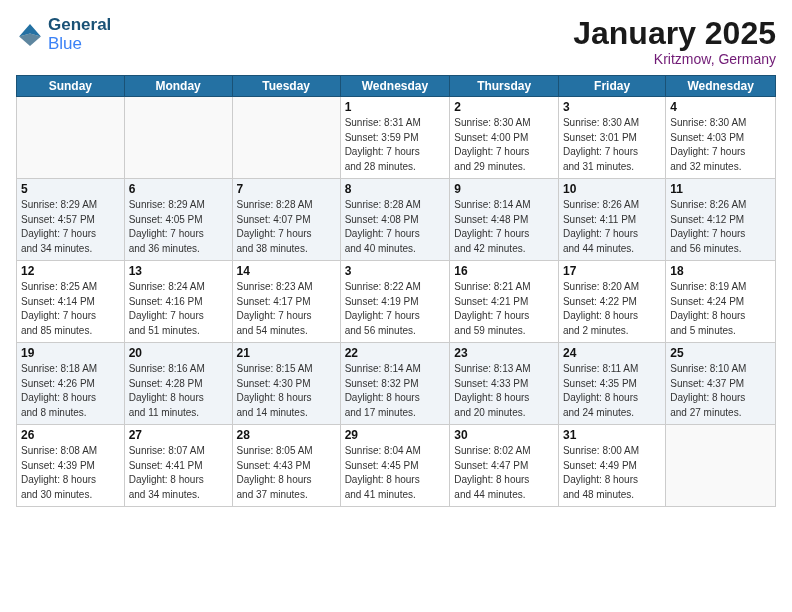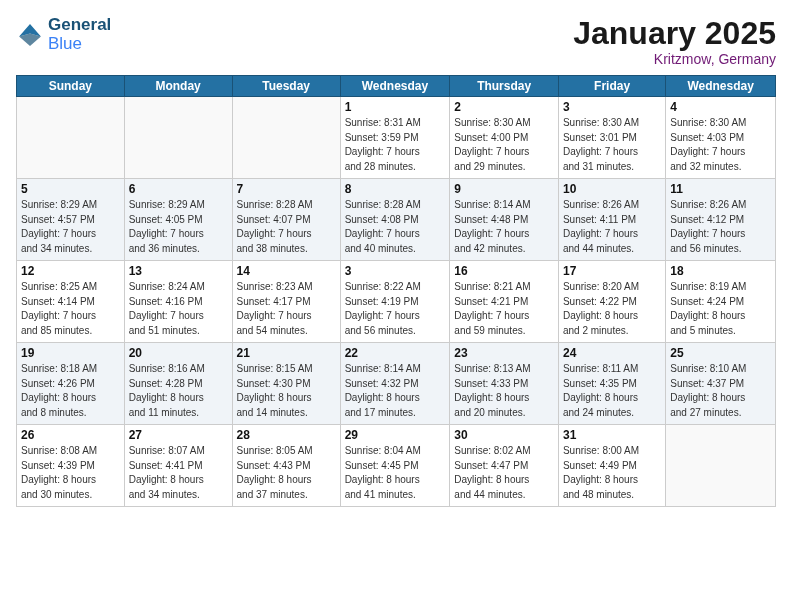--- a/index.html
+++ b/index.html
@@ -210,21 +210,21 @@
           <td>
             <div class="day-number">20</div>
             <div class="day-info"><span>Sunrise: 8:16 AM</span><br><span>Sunset: 4:28 PM</span><br><span>Daylight: 8 hours</span><br><span>and 11 minutes.</span></div>
           </td>
           <td>
             <div class="day-number">21</div>
             <div class="day-info"><span>Sunrise: 8:15 AM</span><br><span>Sunset: 4:30 PM</span><br><span>Daylight: 8 hours</span><br><span>and 14 minutes.</span></div>
           </td>
           <td>
             <div class="day-number">22</div>
-            <div class="day-info"><span>Sunrise: 8:14 AM</span><br><span>Sunset: 4:32 PM</span><br><span>Daylight: 8 hours</span><br><span>and 17 minutes.</span></div>
+            <div class="day-info"><span>Sunrise: 8:14 AM</span><br><span>Sunset: 8:32 PM</span><br><span>Daylight: 8 hours</span><br><span>and 17 minutes.</span></div>
           </td>
           <td>
             <div class="day-number">23</div>
             <div class="day-info"><span>Sunrise: 8:13 AM</span><br><span>Sunset: 4:33 PM</span><br><span>Daylight: 8 hours</span><br><span>and 20 minutes.</span></div>
           </td>
           <td>
             <div class="day-number">24</div>
             <div class="day-info"><span>Sunrise: 8:11 AM</span><br><span>Sunset: 4:35 PM</span><br><span>Daylight: 8 hours</span><br><span>and 24 minutes.</span></div>
           </td>
           <td>

